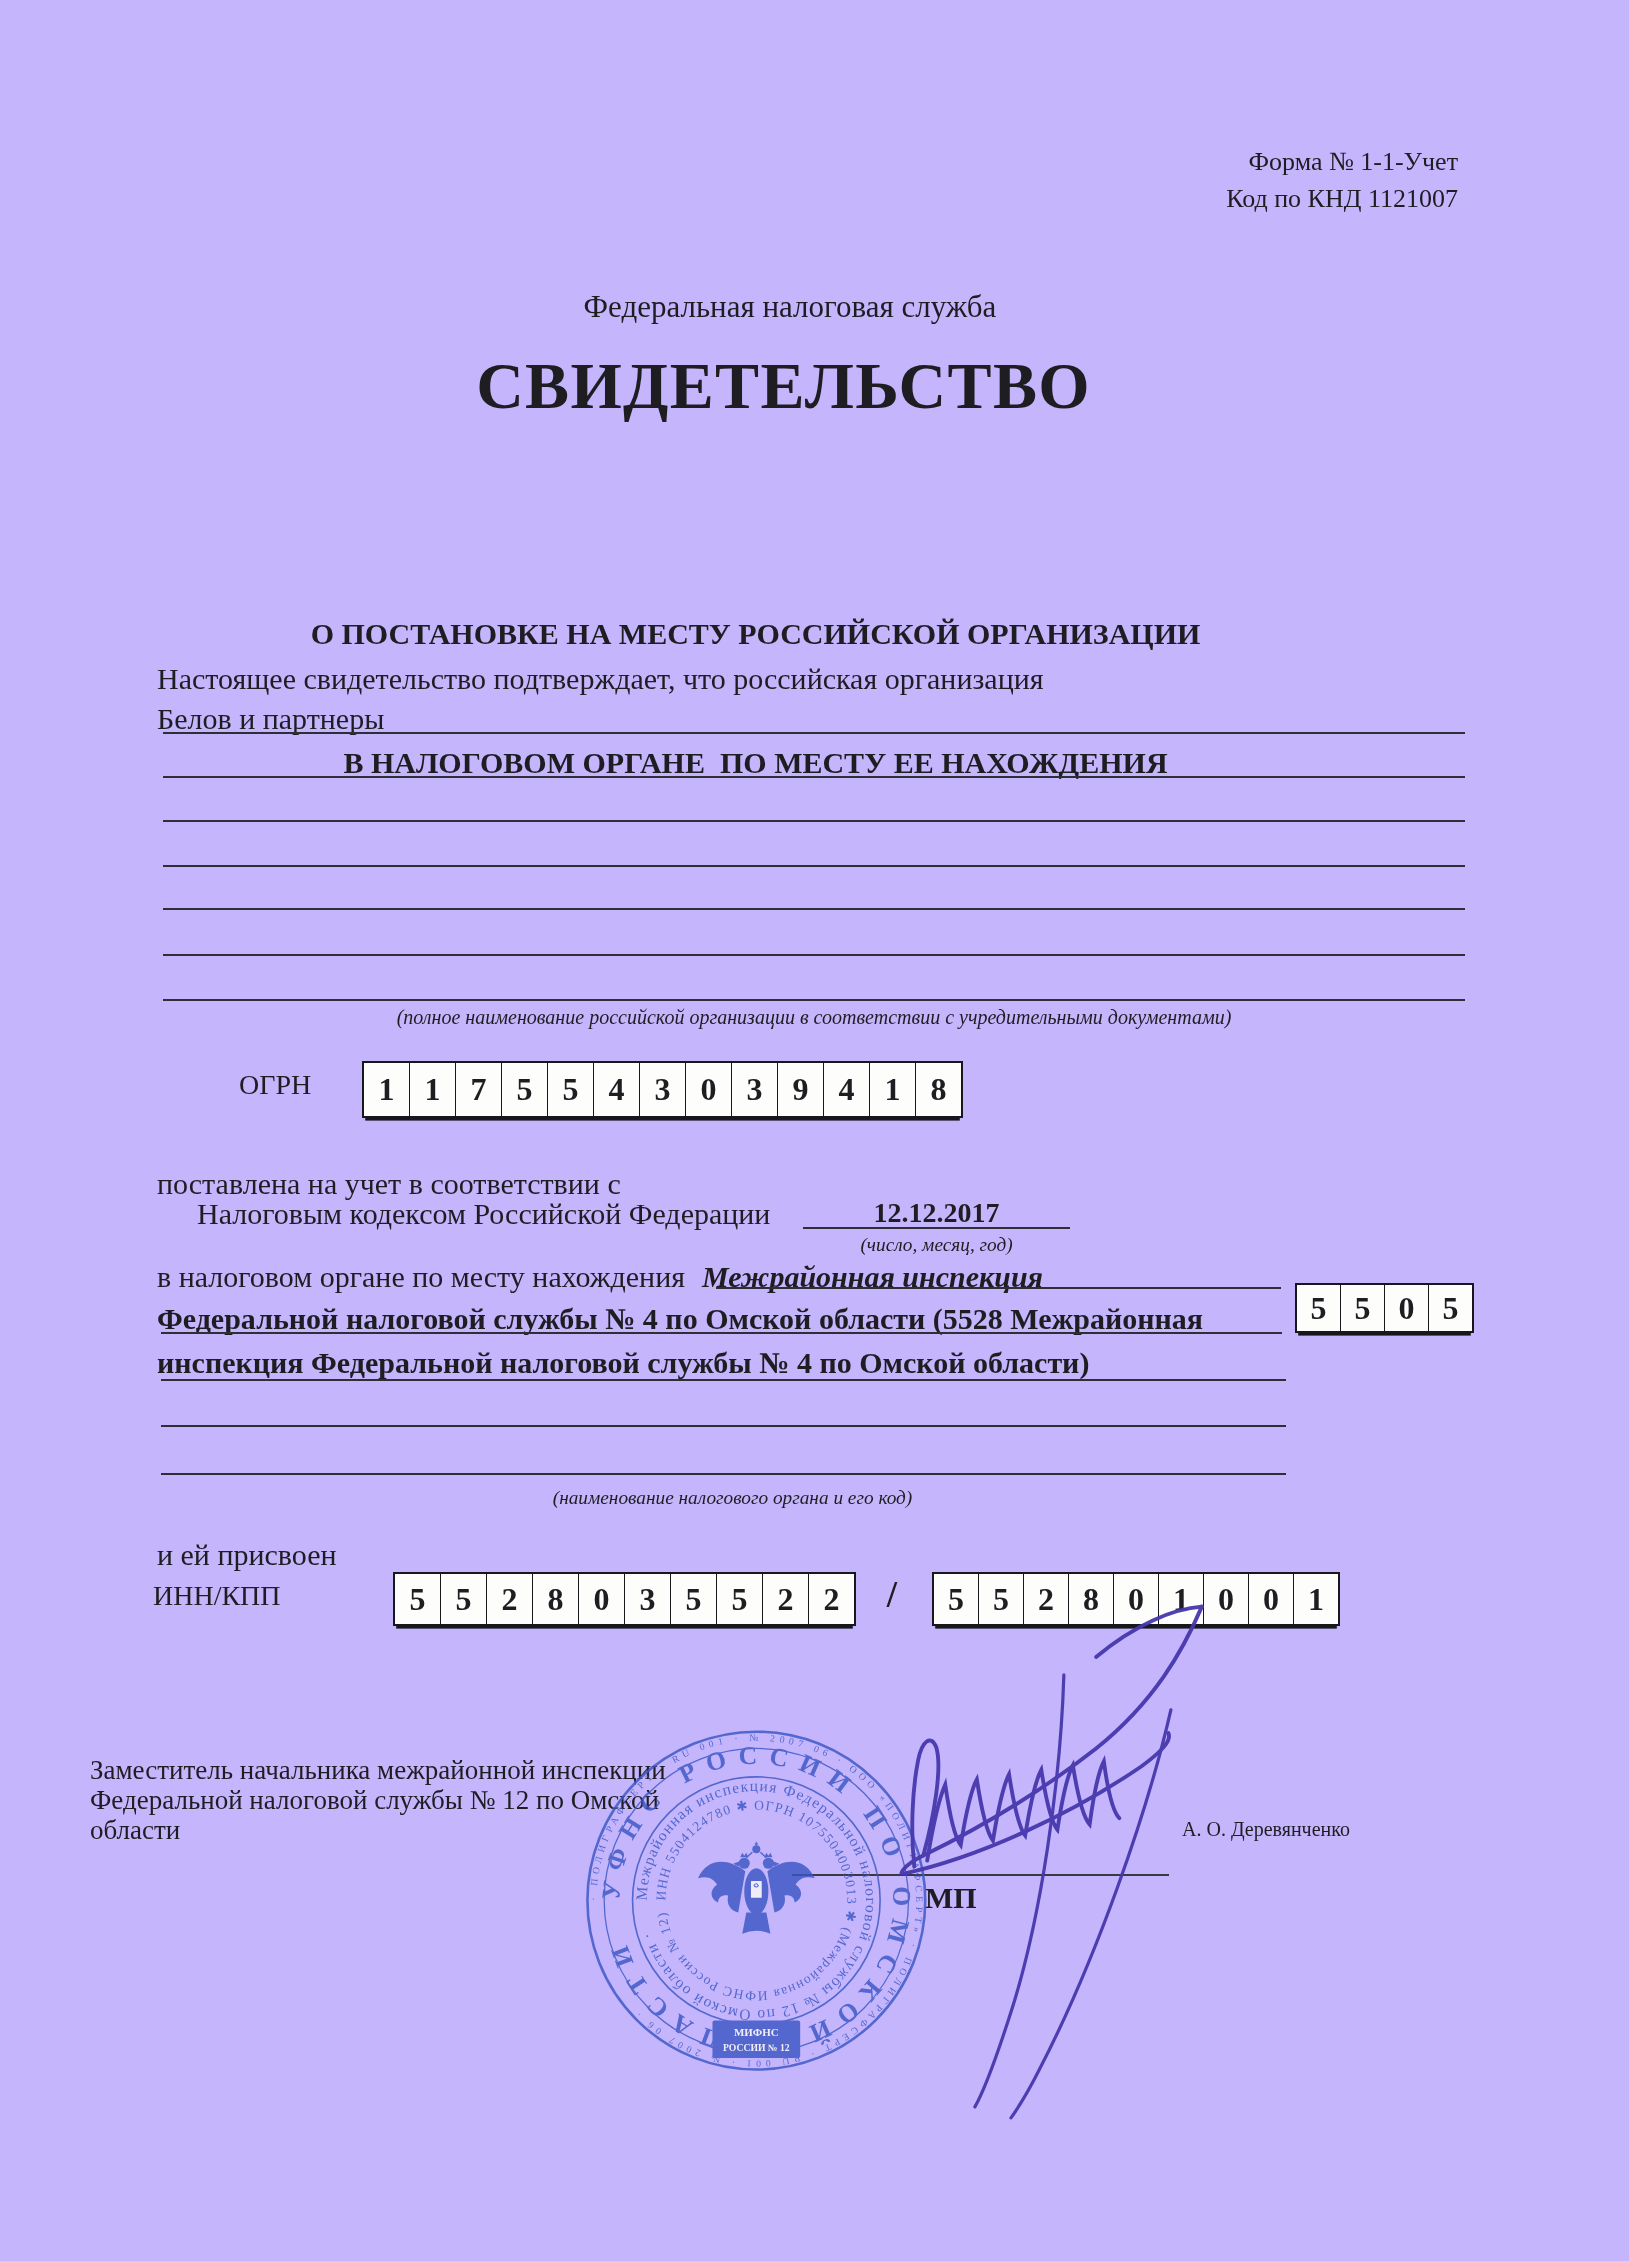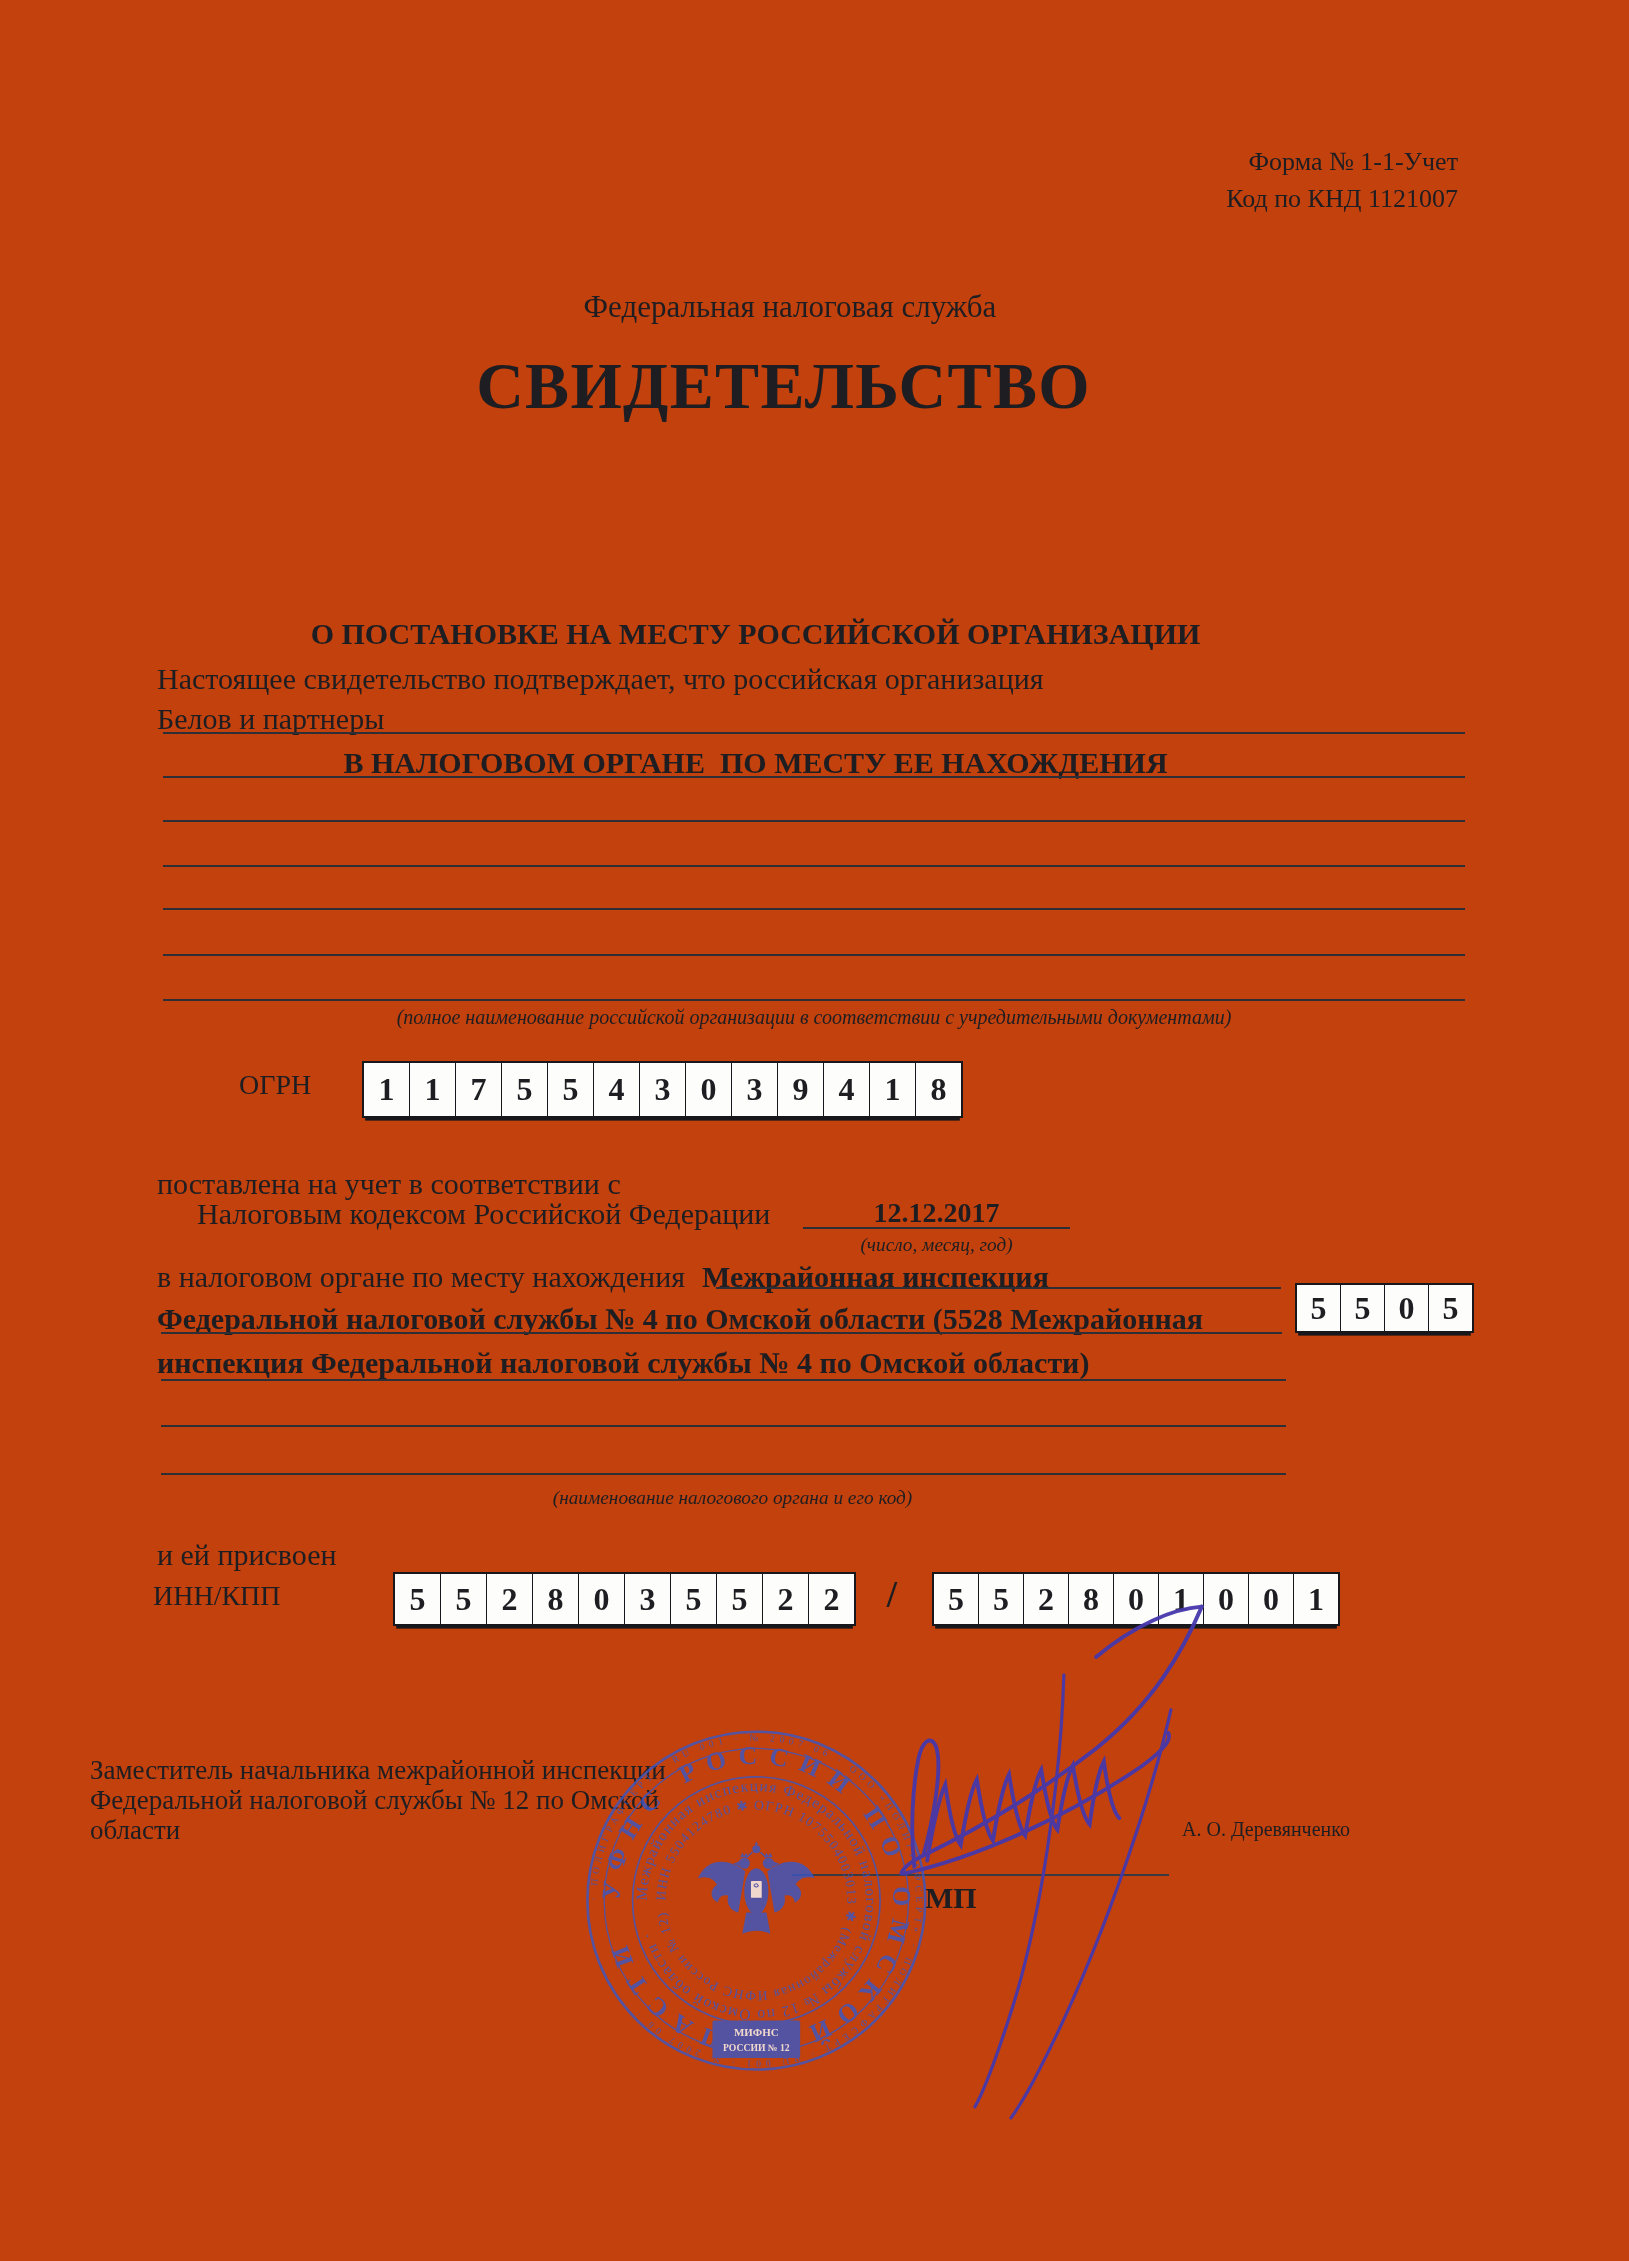--- a/index.html
+++ b/index.html
@@ -1,20 +1,20 @@
 <!DOCTYPE html>
 <html style="font-size:10.3px"><head>
 <meta charset="utf-8">
 <style>
   html,body{margin:0;padding:0;}
   body{background:#e8e8e6;}
   .page{
     position:relative;
     width:1630px;height:2261px;
-    background:#c2410c;
+    background:#c4b5fd;
     font-family:"Liberation Serif","DejaVu Serif",serif;
     color:#1e1e22;
     overflow:hidden;
   }
   .abs{position:absolute;}
   
   .form-code{top:143px;right:172px;text-align:right;font-size:26px;line-height:37px;}
   .agency{top:289px;left:0;width:1580px;text-align:center;font-size:31px;font-weight:400;}
   .cert-title{top:348px;left:0;width:1567px;text-align:center;font-size:66px;font-weight:700;letter-spacing:1.3px;}
   .subtitle{top:526px;left:0;width:1511px;text-align:center;font-size:30px;font-weight:700;line-height:43px;white-space:pre-wrap;}
@@ -36,21 +36,21 @@
   .ogrn-grid{top:1061px;left:362px;}
   .ogrn-grid .cell{width:45px;line-height:53px;height:53px;}
   
   .reg1{top:1167px;left:157px;font-size:30px;}
   .reg2{top:1197px;left:157px;font-size:30px;margin-left:40px;}
   .date-value{top:1197px;left:803px;width:267px;text-align:center;font-size:28px;font-weight:700;}
   .date-line{top:1227px;left:803px;width:267px;height:1.9px;background:#2e2e36;}
   .date-caption{top:1234px;left:790px;width:293px;font-size:19.3px;}
   
   .auth-row1{top:1260px;left:157px;font-size:30px;white-space:nowrap;}
-  .auth-row1 .bold-part{font-weight:700;margin-left:17px;}
+  .auth-row1 .bold-part{font-weight:700;margin-left:17px;font-style:italic;}
   .auth-row2{top:1302px;left:157px;font-size:30px;font-weight:700;white-space:nowrap;}
   .auth-row3{top:1346px;left:157px;font-size:30px;font-weight:700;white-space:nowrap;}
   .auth-ul1{top:1287px;left:716px;width:565px;height:1.9px;background:#2e2e36;}
   .auth-ul2{top:1332px;left:161px;width:1121px;height:1.9px;background:#2e2e36;}
   .auth-ul3{top:1379px;left:161px;width:1125px;height:1.9px;background:#2e2e36;}
   .auth-bl1{top:1425px;left:161px;width:1125px;height:1.9px;background:#2e2e36;}
   .auth-bl2{top:1473px;left:161px;width:1125px;height:1.9px;background:#2e2e36;}
   .code-grid{top:1283px;left:1295px;}
   .code-grid .cell{width:43px;line-height:46px;height:46px;}
   .auth-caption{top:1487px;left:170px;width:1125px;font-size:19.3px;}

